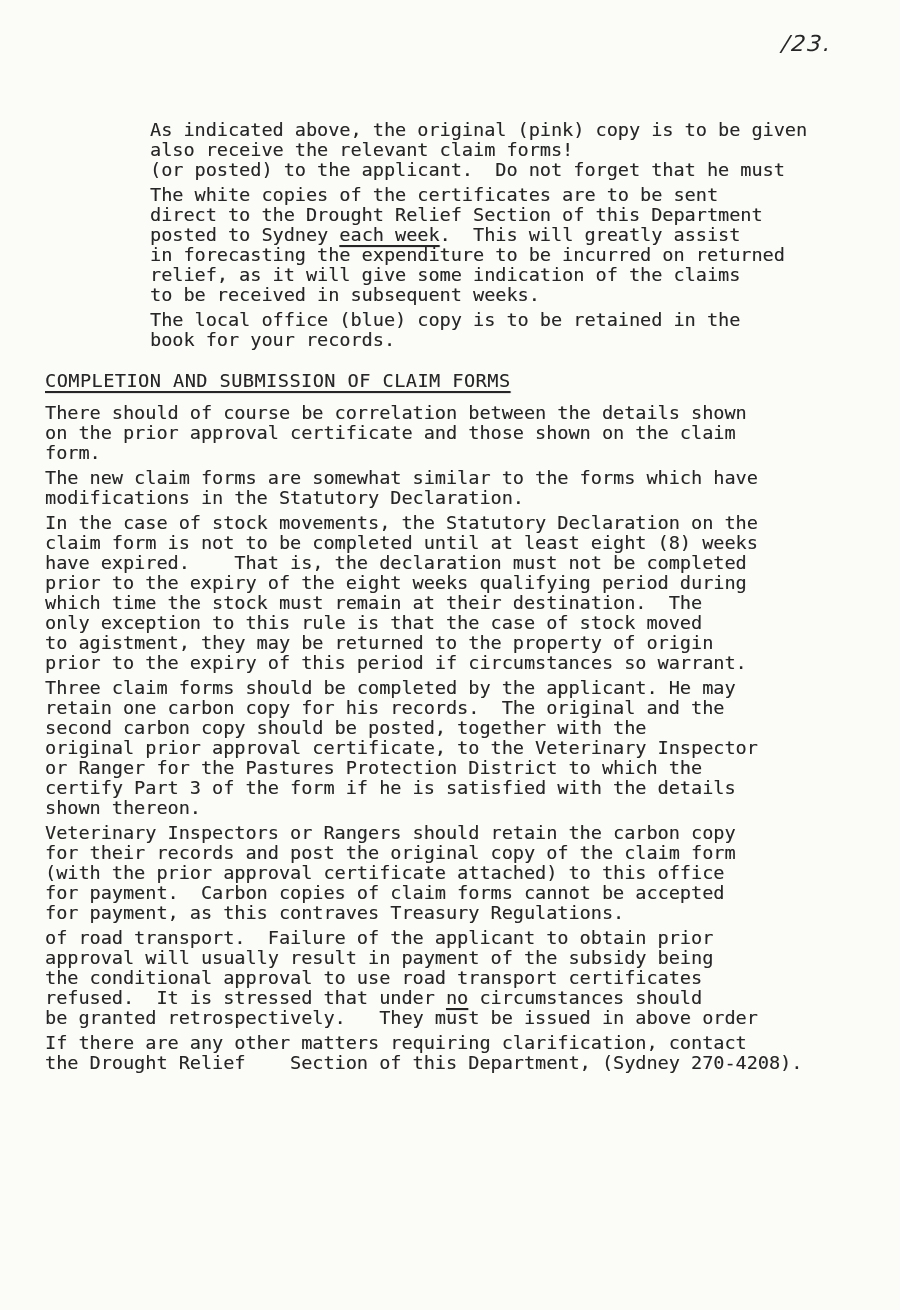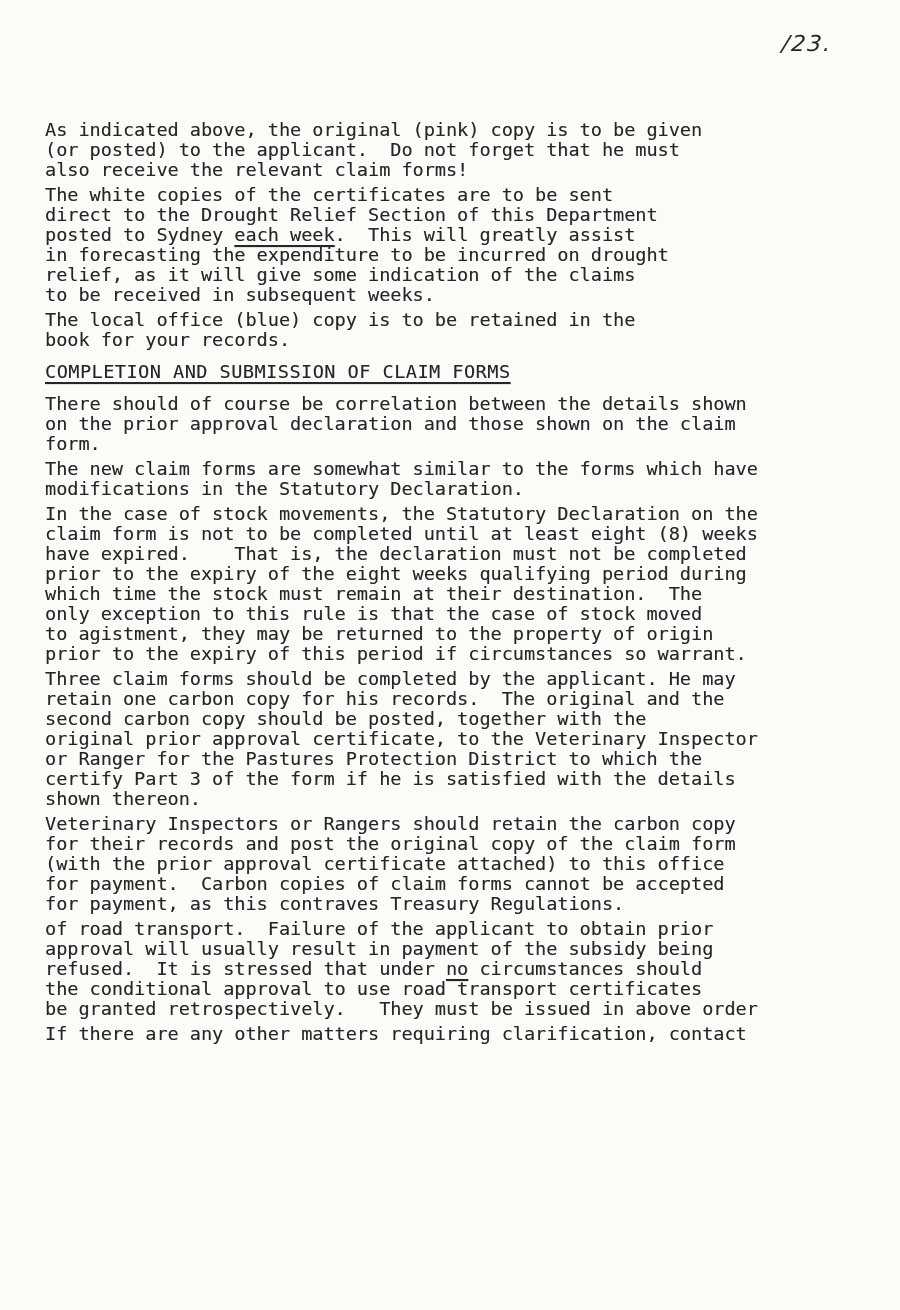--- a/index.html
+++ b/index.html
@@ -25,23 +25,23 @@
     letter-spacing: 2px;
     transform: skewX(-6deg);
   }
   .content {
     position: absolute;
     top: 120px;
     left: 45px;
     right: 28px;
   }
   .block { margin: 0 0 5px 0; }
-  .block.indent { }
+  .block.indent { margin-left: 105px; }
   .block.heading {
-    margin-top: 12px;
+    margin-top: 21px;
     margin-bottom: 12px;
     letter-spacing: 0.5px;
   }
   .block.heading .line {
     display: inline-block;
     text-decoration: underline;
     text-underline-offset: 4px;
     text-decoration-thickness: 1.5px;
   }
   .line {
@@ -55,39 +55,39 @@
   }
 </style>
 </head>
 <body>
 
 <div class="page">
   <div class="page-number">/23.</div>
   <main class="content">
       <div class="block paragraph indent">
         <div class="line">As indicated above, the original (pink) copy is to be given</div>
+        <div class="line">also receive the relevant claim forms!</div>
         <div class="line">(or posted) to the applicant.  Do not forget that he must</div>
-        <div class="line">also receive the relevant claim forms!</div>
       </div>
       <div class="block paragraph indent">
         <div class="line">The white copies of the certificates are to be sent</div>
         <div class="line">direct to the Drought Relief Section of this Department</div>
         <div class="line">posted to Sydney <u>each week</u>.  This will greatly assist</div>
-        <div class="line">in forecasting the expenditure to be incurred on drought</div>
+        <div class="line">in forecasting the expenditure to be incurred on returned</div>
         <div class="line">relief, as it will give some indication of the claims</div>
         <div class="line">to be received in subsequent weeks.</div>
       </div>
       <div class="block paragraph indent">
         <div class="line">The local office (blue) copy is to be retained in the</div>
         <div class="line">book for your records.</div>
       </div>
       <div class="block heading"><div class="line">COMPLETION AND SUBMISSION OF CLAIM FORMS</div></div>
       <div class="block paragraph">
         <div class="line">There should of course be correlation between the details shown</div>
-        <div class="line">on the prior approval declaration and those shown on the claim</div>
+        <div class="line">on the prior approval certificate and those shown on the claim</div>
         <div class="line">form.</div>
       </div>
       <div class="block paragraph">
         <div class="line">The new claim forms are somewhat similar to the forms which have</div>
         <div class="line">modifications in the Statutory Declaration.</div>
       </div>
       <div class="block paragraph">
         <div class="line">In the case of stock movements, the Statutory Declaration on the</div>
         <div class="line">claim form is not to be completed until at least eight (8) weeks</div>
         <div class="line">have expired.    That is, the declaration must not be completed</div>
@@ -109,21 +109,22 @@
       <div class="block paragraph">
         <div class="line">Veterinary Inspectors or Rangers should retain the carbon copy</div>
         <div class="line">for their records and post the original copy of the claim form</div>
         <div class="line">(with the prior approval certificate attached) to this office</div>
         <div class="line">for payment.  Carbon copies of claim forms cannot be accepted</div>
         <div class="line">for payment, as this contraves Treasury Regulations.</div>
       </div>
       <div class="block paragraph">
         <div class="line">of road transport.  Failure of the applicant to obtain prior</div>
         <div class="line">approval will usually result in payment of the subsidy being</div>
+        <div class="line">the conditional approval to use road transport certificates</div>
         <div class="line">refused.  It is stressed that under <u>no</u> circumstances should</div>
-        <div class="line">the conditional approval to use road transport certificates</div>
         <div class="line">be granted retrospectively.   They must be issued in above order</div>
       </div>
       <div class="block paragraph">
         <div class="line">If there are any other matters requiring clarification, contact</div>
+        <div class="line">the Drought Relief    Section of this Department, (Sydney 270-4208).</div>
       </div>
     </main>
 </div>
 
 </body></html>

